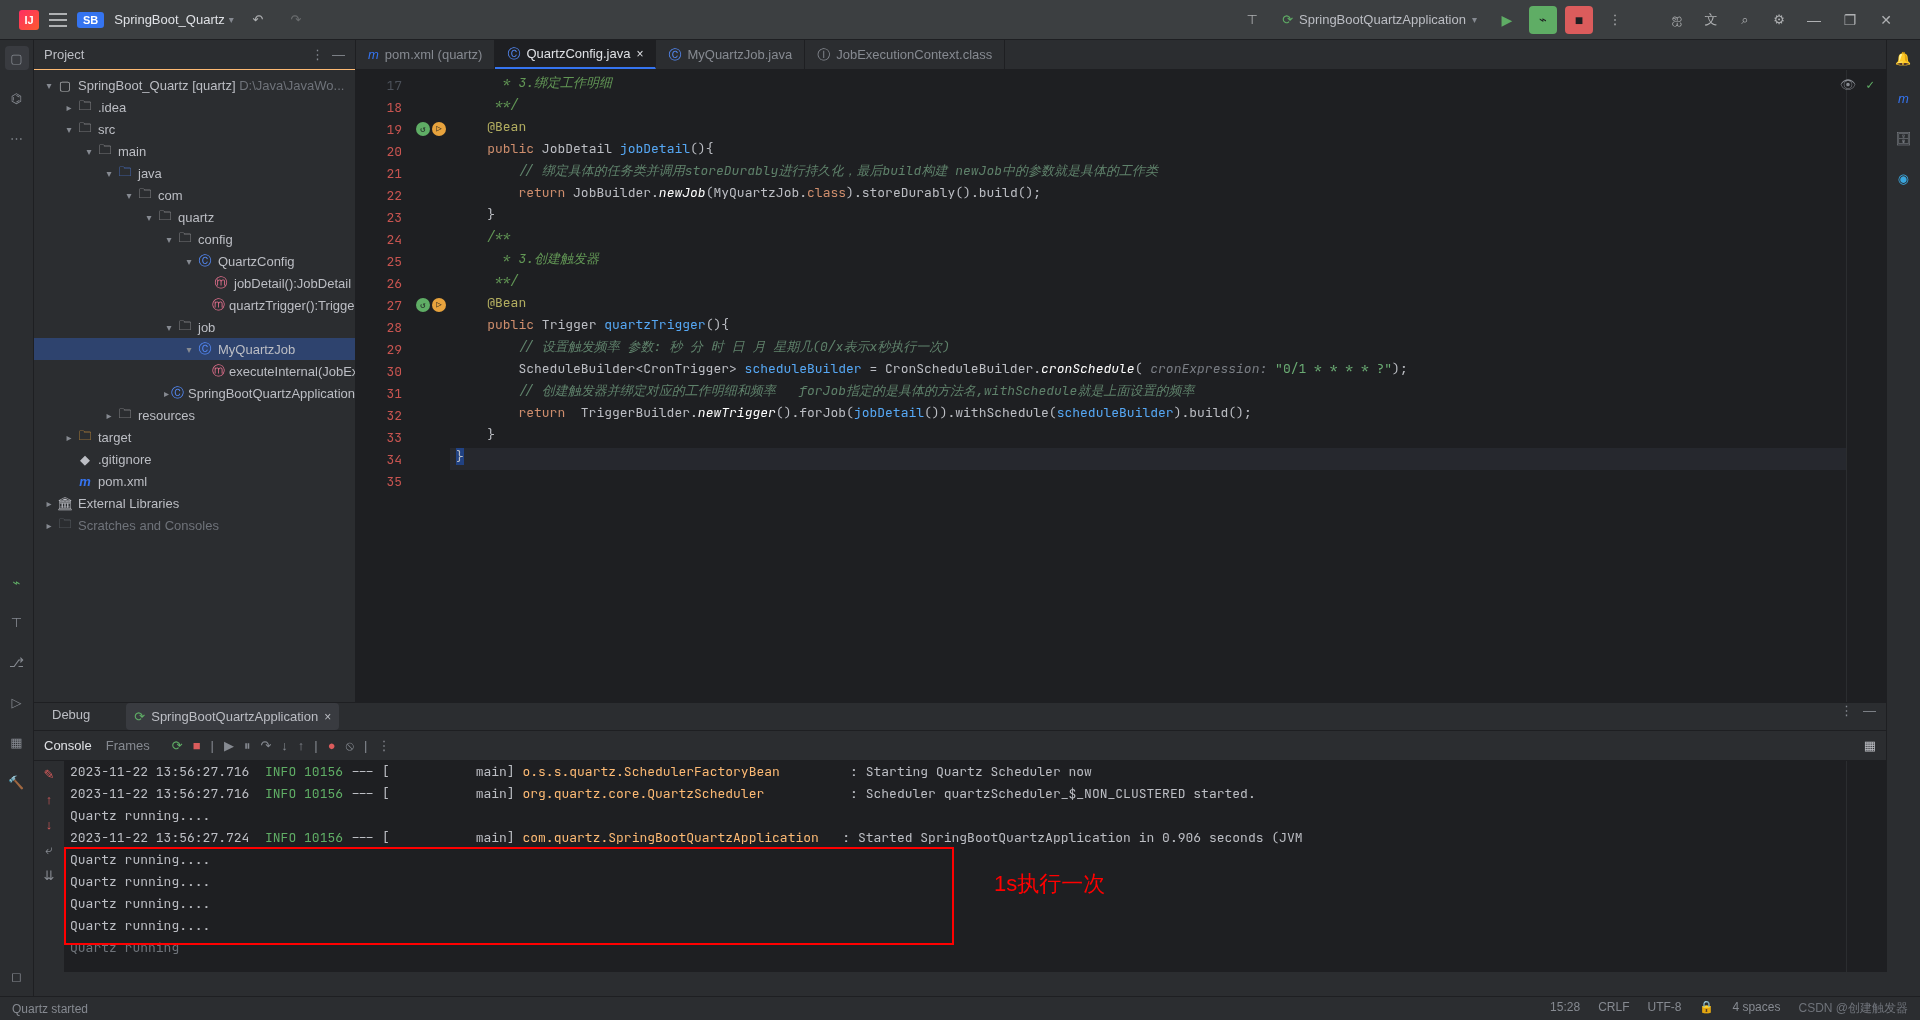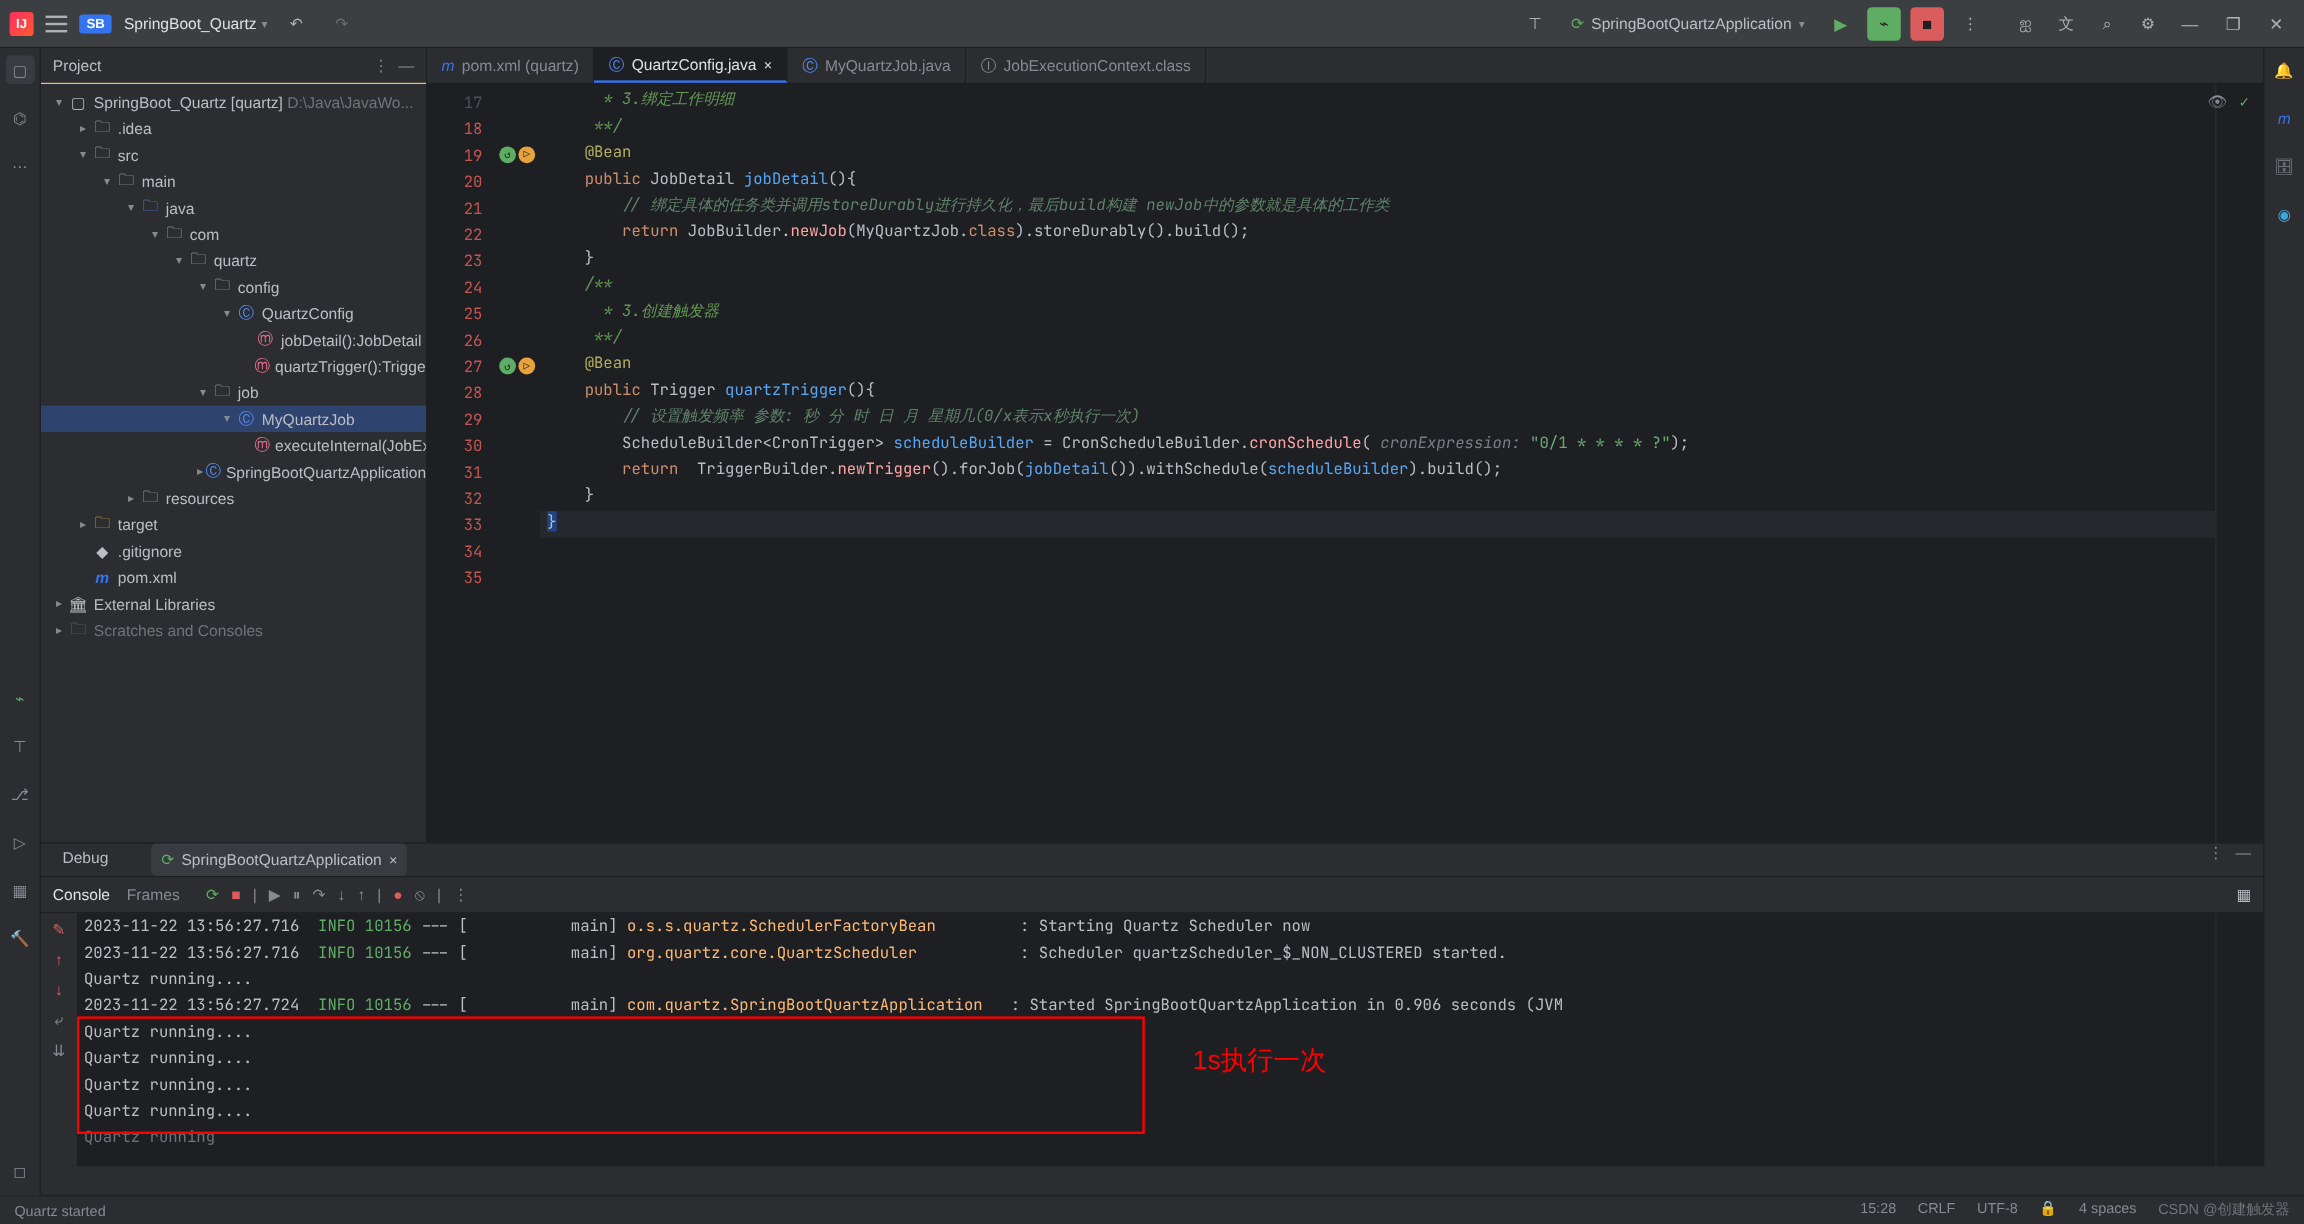--- a/index.html
+++ b/index.html
@@ -1,17 +1,17 @@
 <!DOCTYPE html>
 <html><head>
 <meta charset="utf-8">
 <style>
 * { margin: 0; padding: 0; box-sizing: border-box; }
 body { font-family: 'Segoe UI', sans-serif; background: #2b2d30; color: #bcbec4; font-size: 13px; overflow: hidden; height: 100vh; display: flex; flex-direction: column; }
-.titlebar { height: 40px; background: #3c3f41; display: flex; align-items: center; padding: 0 8px; gap: 8px; border-bottom: 1px solid #1e1f22; }
+.titlebar { height: 40px; background: #3c3f41; display: flex; align-items: center; padding: 0 19px; gap: 24px; border-bottom: 1px solid #1e1f22; }
 .title-left { display: flex; align-items: center; gap: 10px; }
 .logo { width: 20px; height: 20px; background: linear-gradient(135deg, #fe2e63, #fd5a2f); border-radius: 3px; display: flex; align-items: center; justify-content: center; color: #fff; font-weight: bold; font-size: 11px; }
 .hamburger { width: 18px; height: 14px; display: flex; flex-direction: column; justify-content: space-between; cursor: pointer; }
 .hamburger span { height: 2px; background: #afb1b3; }
 .proj-badge { background: #3574f0; color: #fff; padding: 2px 6px; border-radius: 3px; font-size: 11px; font-weight: bold; }
 .proj-name { color: #dfe1e5; display: flex; align-items: center; gap: 4px; }
 .chev { font-size: 10px; color: #868a91; }
 .title-center { flex: 1; display: flex; justify-content: flex-end; align-items: center; gap: 8px; padding-right: 10px; }
 .run-cfg { display: flex; align-items: center; gap: 6px; padding: 3px 8px; border-radius: 4px; }
 .run-icon { color: #5fad65; }
@@ -60,21 +60,21 @@
 .glyph { width: 14px; height: 14px; border-radius: 50%; font-size: 9px; display: flex; align-items: center; justify-content: center; }
 .g-grn { background: #5fad65; color: #1e1f22; }
 .g-org { background: #e8a33d; color: #1e1f22; }
 .code { flex: 1; padding-top: 4px; overflow: auto; }
 .cl { height: 22px; padding-left: 6px; white-space: pre; }
 .doc { color: #629755; font-style: italic; }
 .anno { color: #b3ae60; }
 .kw { color: #cf8e6d; }
 .typ { color: #bcbec4; }
 .fn { color: #56a8f5; }
-.fni { color: #fca5a5; }
+.fni { color: #ffffff; font-style: italic; }
 .str { color: #6aab73; }
 .punc { color: #bcbec4; }
 .cmt-cn { color: #5f826b; font-style: italic; }
 .param { color: #7a7e85; font-style: italic; }
 .cur-line { background: #26282e; }
 .overlay-icons { position: absolute; top: 6px; right: 12px; display: flex; gap: 10px; color: #868a91; }
 .minimap { width: 40px; background: #1e1f22; border-left: 1px solid #2b2d30; }
 .lower { height: 270px; border-top: 1px solid #1e1f22; display: flex; flex-direction: column; background: #2b2d30; }
 .debug-tabs { height: 28px; display: flex; padding: 0 10px; gap: 28px; border-bottom: 1px solid #1e1f22; }
 .dbg-tab { padding: 4px 8px; cursor: pointer; }
@@ -338,20 +338,21 @@
             <div class="cl">        <span class="cmt-cn">// 绑定具体的任务类并调用storeDurably进行持久化，最后build构建 newJob中的参数就是具体的工作类</span></div>
             <div class="cl">        <span class="kw">return</span> <span>JobBuilder.</span><span class="fni">newJob</span><span>(MyQuartzJob.</span><span class="kw">class</span><span>).storeDurably().build();</span></div>
             <div class="cl">    <span class="punc">}</span></div>
             <div class="cl"><span class="doc">    /**</span></div>
             <div class="cl"><span class="doc">     <span> * 3.创建触发器</span></span></div>
             <div class="cl"><span class="doc">     **/</span></div>
             <div class="cl">    <span class="anno">@Bean</span></div>
             <div class="cl">    <span class="kw">public</span> <span class="typ">Trigger</span> <span class="fn">quartzTrigger</span><span class="punc">(){</span></div>
             <div class="cl">        <span class="cmt-cn">// 设置触发频率 参数: 秒 分 时 日 月 星期几(0/x表示x秒执行一次)</span></div>
             <div class="cl">        <span>ScheduleBuilder&lt;CronTrigger&gt; </span><span class="fn">scheduleBuilder</span><span> = CronScheduleBuilder.</span><span class="fni">cronSchedule</span>( <span class="param">cronExpression:</span> <span class="str">"0/1 * * * * ?"</span>);</div>
+            <div class="cl">        <span class="cmt-cn">// 创建触发器并绑定对应的工作明细和频率   forJob指定的是具体的方法名,withSchedule就是上面设置的频率</span></div>
             <div class="cl">        <span class="kw">return</span><span>  TriggerBuilder.</span><span class="fni">newTrigger</span><span>().forJob(</span><span class="fn">jobDetail</span><span>()).withSchedule(</span><span class="fn">scheduleBuilder</span><span>).build();</span></div>
             <div class="cl">    <span class="punc">}</span></div>
             <div class="cl cur-line"><span class="punc" style="background:#214283">}</span></div>
             <div class="cl"></div>
           </div>
           <div class="overlay-icons">
             <span>👁</span>
             <span style="color:#5fad65">✓</span>
           </div>
           <div class="minimap"></div>

